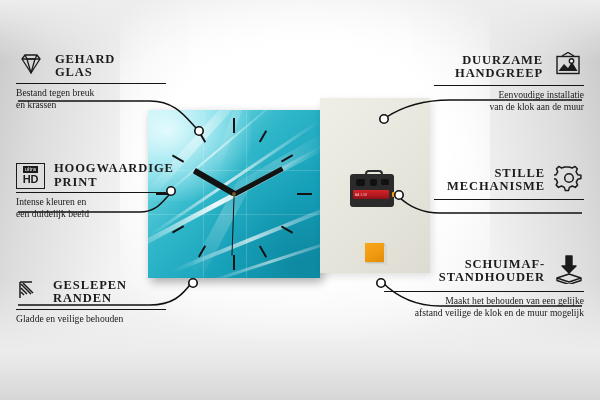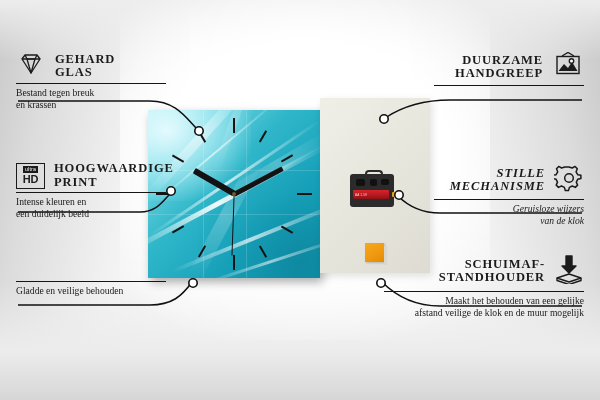--- a/index.html
+++ b/index.html
@@ -217,61 +217,76 @@
       </span>
       <span class="ftitle">GEHARD
 GLAS</span>
     </div>
     <div class="frule"></div>
     <div class="fdesc">Bestand tegen breuk
 en krassen</div>
   </div>
 
   <div class="feat left" style="left:16px;top:278px;width:150px;">
+    <div class="hrow">
+      <span class="ico">
+        <svg width="28" height="24" viewBox="0 0 28 24">
+          <g stroke="#1b1b1b" stroke-width="1.5" fill="none">
+            <path d="M4,4 L16,4 M4,4 L4,20"></path>
+            <path d="M5,6 L15,16"></path>
+            <path d="M5,10 L11,16"></path>
+            <path d="M5,14 L8,17"></path>
+            <path d="M7,5 L17,15"></path>
+          </g>
+        </svg>
+      </span>
+      <span class="ftitle">GESLEPEN
+RANDEN</span>
+    </div>
     <div class="frule"></div>
     <div class="fdesc">Gladde en veilige behouden</div>
   </div>
 
   <div class="feat right" style="left:434px;top:52px;width:150px;">
     <div class="hrow">
       <span class="ftitle">DUURZAME
 HANDGREEP</span>
       <span class="ico">
         <svg width="32" height="26" viewBox="0 0 32 26">
           <g fill="none" stroke="#1b1b1b" stroke-width="1.4">
             <path d="M10,4 L16,0.5 L22,4"></path>
             <rect x="5" y="4.5" width="22" height="17"></rect>
             <path d="M6.5,19 L12,12 L16,16 L20,10 L25.5,19 Z" fill="#1b1b1b" stroke="none"></path>
             <circle cx="19.5" cy="9" r="2.2" fill="#fff"></circle>
           </g>
         </svg>
       </span>
     </div>
     <div class="frule"></div>
-  </div>
-
-  <div class="feat right" style="left:434px;top:164px;width:150px;font-style:italic;">
+    <div class="fdesc">Eenvoudige installatie
+van de klok aan de muur</div>
+  </div>
+
+  <div class="feat right" style="left:434px;top:164px;width:150px;">
     <div class="hrow">
       <span class="ftitle">STILLE
 MECHANISME</span>
       <span class="ico">
         <svg width="30" height="28" viewBox="0 0 30 28">
           <g fill="none" stroke="#1b1b1b" stroke-width="1.5" stroke-linejoin="round">
             <path d="M15,3 l3.2,1 2.9,-1.6 2.2,2.4 -1.2,3 1.6,2.9 3.2,.6 0,3.2 -3.2,.8
                      -1.4,2.8 1.3,3 -2.3,2.3 -3,-1.4 -2.9,1.4 -.9,3.2 -3.2,0 -.9,-3.2
                      -2.9,-1.4 -3,1.4 -2.3,-2.3 1.3,-3 -1.4,-2.8 -3.2,-.8 0,-3.2 3.2,-.6
                      1.6,-2.9 -1.2,-3 2.2,-2.4 2.9,1.6 3.2,-1 Z"></path>
             <circle cx="15" cy="14" r="4.3"></circle>
           </g>
         </svg>
       </span>
     </div>
     <div class="frule"></div>
-    <div class="fdesc">Geruisloze wijzers
-van de klok</div>
   </div>
 
   <div class="feat right" style="left:384px;top:254px;width:200px;">
     <div class="hrow">
       <span class="ftitle">SCHUIMAF-
 STANDHOUDER</span>
       <span class="ico">
         <svg width="30" height="30" viewBox="0 0 30 30">
           <g fill="none" stroke="#1b1b1b" stroke-width="1.4" stroke-linejoin="round">
             <path d="M12,2 h6 v10 h4 l-7,7 -7,-7 h4 Z" fill="#1b1b1b" stroke="#1b1b1b"></path>

